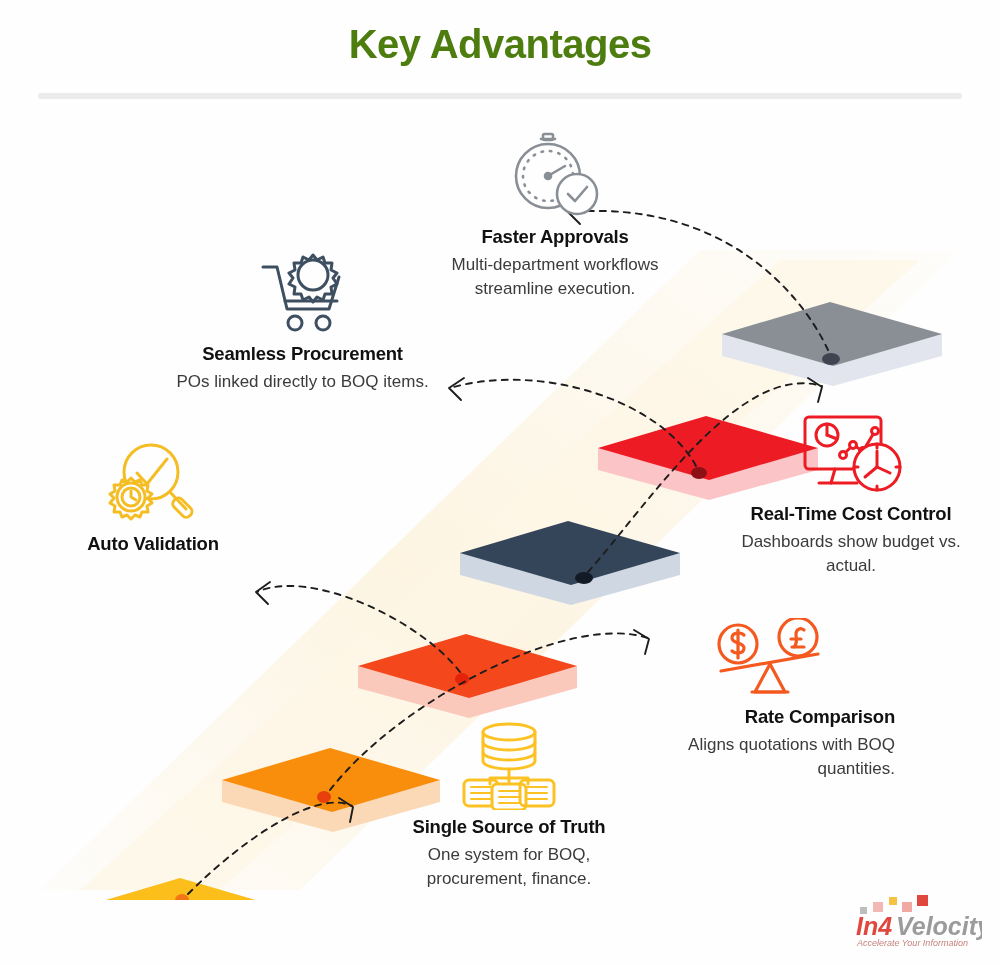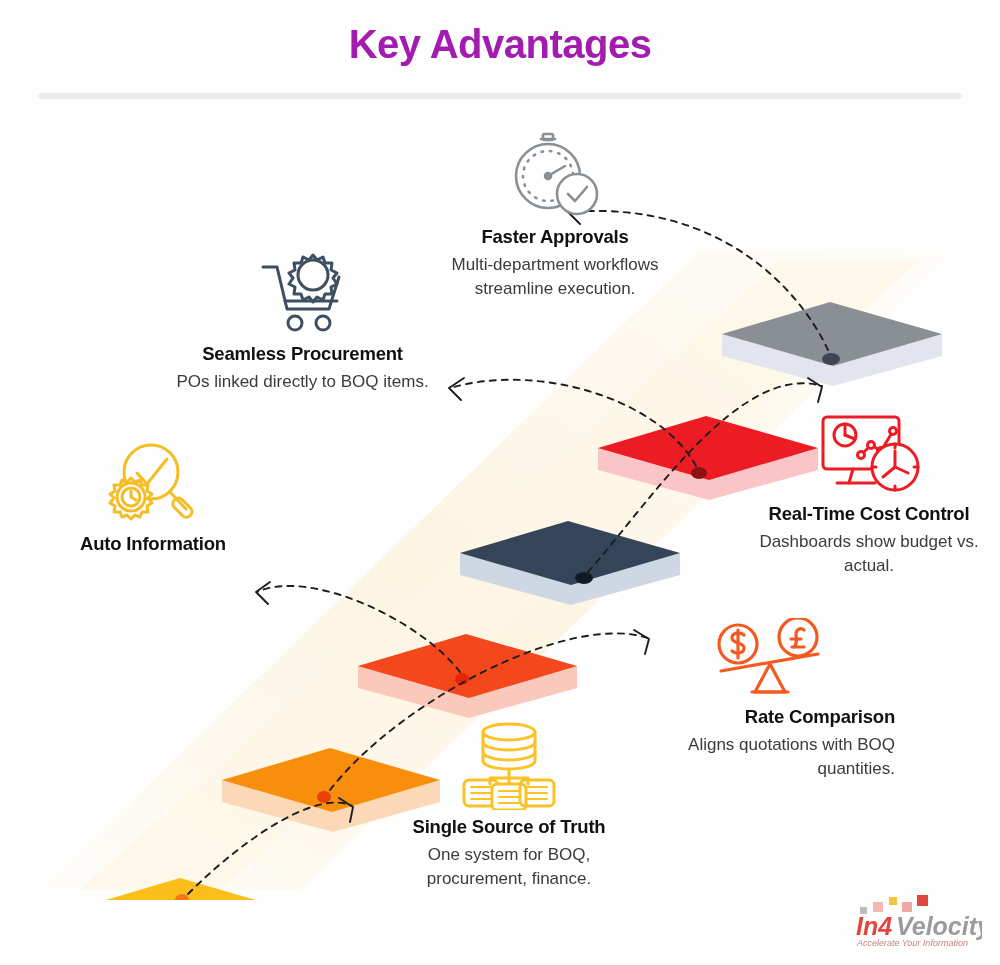--- a/index.html
+++ b/index.html
@@ -20,21 +20,21 @@
 
   
   #page-title {
     position: absolute;
     left: 0;
     top: 22px;
     width: 1000px;
     text-align: center;
     font-size: 40px;
     font-weight: bold;
-    color: #a21caf;
+    color: #4d7c0f;
     letter-spacing: -0.5px;
     line-height: 1.1;
   }
   #title-divider {
     position: absolute;
     left: 38px;
     top: 93px;
     width: 924px;
     height: 6px;
     background: #ebebeb;
@@ -74,21 +74,21 @@
   .feature .f-desc {
     font-size: 17px;
     color: #3b3b3b;
     line-height: 1.38;
     font-weight: 300;
   }
 
   #feat-faster-approvals  { left: 430px; top: 128px; width: 250px; }
   #feat-seamless-procurement { left: 165px; top: 245px; width: 275px; }
   #feat-auto-validation   { left: 28px;  top: 435px; width: 250px; }
-  #feat-realtime-cost     { left: 744px; top: 405px; width: 250px; }
+  #feat-realtime-cost     { left: 726px; top: 405px; width: 250px; }
   #feat-rate-comparison   { left: 645px; top: 608px; width: 250px; text-align: right; }
   #feat-single-source     { left: 378px; top: 718px; width: 262px; }
 
   
   #brand-logo {
     position: absolute;
     left: 852px;
     top: 893px;
     width: 130px;
     height: 56px;
@@ -231,21 +231,21 @@
           <polyline points="36,34 46,45 66,20"></polyline>
           <line x1="69" y1="53" x2="85" y2="70"></line>
           <rect x="76" y="58" width="11" height="22" rx="5" transform="rotate(-45 81 69)"></rect>
           <circle cx="30" cy="58" r="14" fill="#ffffff"></circle>
           <path d="M30,39 L34,43 L39,41 L41,46 L47,46 L46,52 L51,55 L47,59 L51,64 L46,67 L47,73 L41,73 L39,78 L34,76 L30,80 L26,76 L21,78 L19,73 L13,73 L14,67 L9,64 L13,59 L9,55 L14,52 L13,46 L19,46 L21,41 L26,43 Z"></path>
           <circle cx="30" cy="58" r="9" fill="#ffffff"></circle>
           <polyline points="30,52 30,58 35,61"></polyline>
         </g>
       </svg>
     </div>
-    <div class="f-title">Auto Information</div>
+    <div class="f-title">Auto Validation</div>
   </div>
 
   <div class="feature" id="feat-realtime-cost">
     <div class="icon-wrap">
       <svg width="112" height="86" viewBox="0 0 112 86">
         <g fill="none" stroke="#ed1c24" stroke-width="3" stroke-linecap="round" stroke-linejoin="round">
           <rect x="10" y="6" width="76" height="52" rx="4"></rect>
           <line x1="40" y1="58" x2="36" y2="72"></line>
           <line x1="24" y1="72" x2="62" y2="72"></line>
           <circle cx="32" cy="24" r="11"></circle>

